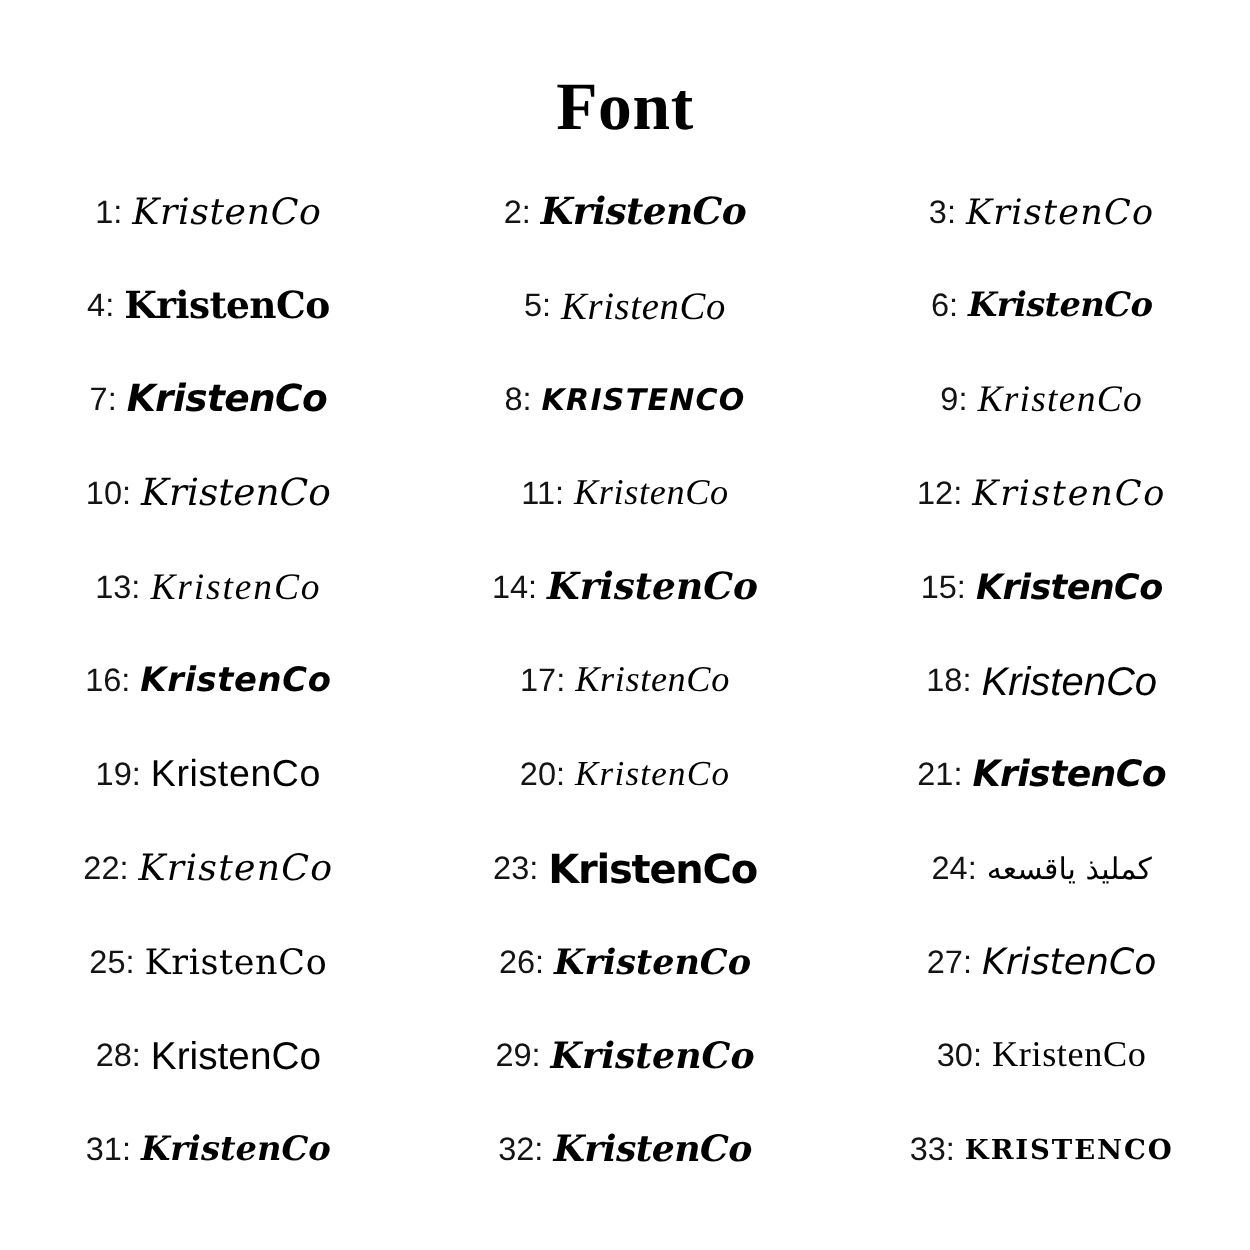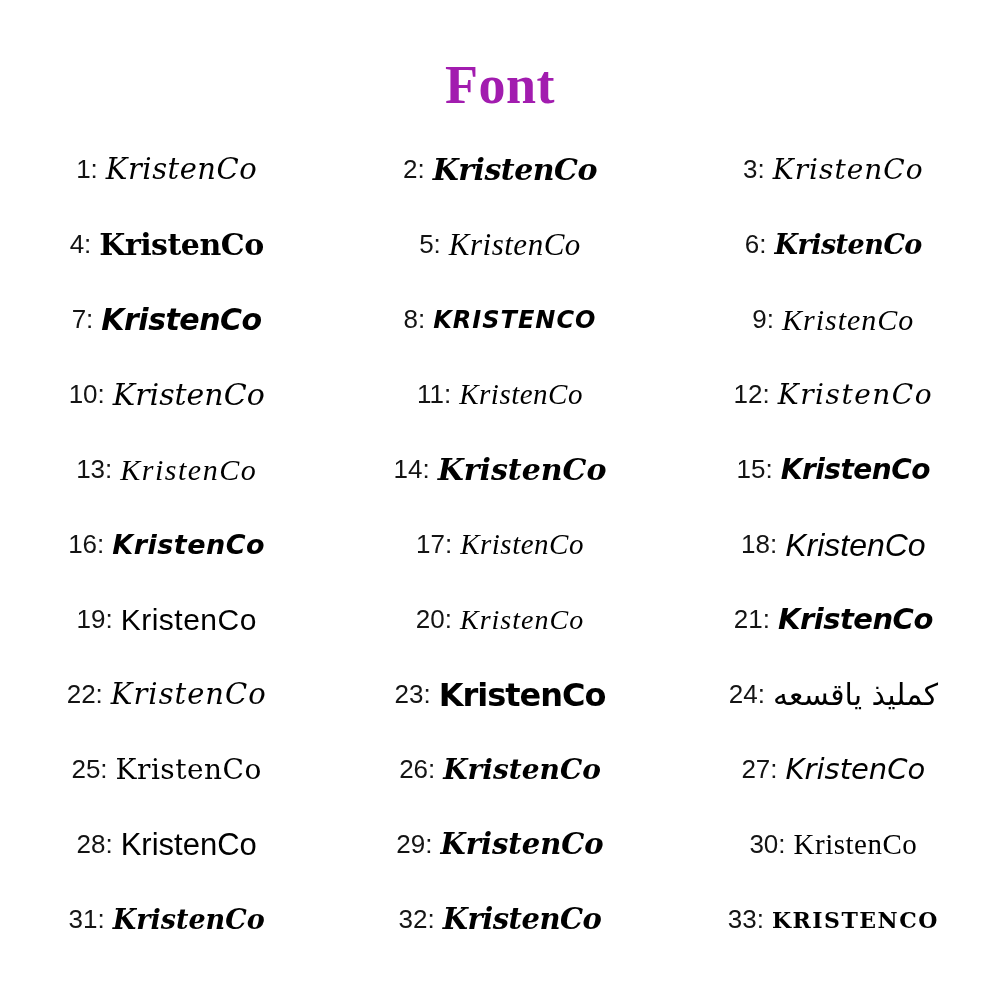--- a/index.html
+++ b/index.html
@@ -21,21 +21,21 @@
     background: #ffffff;
   }
   .title {
     text-align: center;
     font-family: "Liberation Serif", serif;
     font-weight: bold;
     font-size: 54px;
     letter-spacing: 0.5px;
     padding-top: 58px;
     line-height: 1;
-    color: #a21caf;
+    color: #000000;
   }
   .grid {
     margin-top: 20px;
     display: grid;
     grid-template-columns: repeat(3, 1fr);
     grid-auto-rows: 75px;
     align-items: center;
   }
   .cell {
     display: flex;
@@ -75,21 +75,21 @@
   .s14 { font-family: "DejaVu Serif", serif; font-weight: bold; font-style: italic; font-size: 30px; letter-spacing: 0px; }
   .s15 { font-family: "DejaVu Sans", sans-serif; font-weight: bold; font-style: italic; font-size: 28px; letter-spacing: -0.5px; }
   .s16 { font-family: "DejaVu Sans", sans-serif; font-weight: bold; font-style: italic; font-size: 27px; letter-spacing: 0.5px; }
   .s17 { font-family: "Liberation Serif", serif; font-style: italic; font-size: 29px; letter-spacing: 0.5px; }
   .s18 { font-family: "Liberation Sans", sans-serif; font-style: italic; font-size: 32px; letter-spacing: 0px; }
   .s19 { font-family: "Liberation Sans", sans-serif; font-size: 30px; letter-spacing: 0.5px; }
   .s20 { font-family: "Liberation Serif", serif; font-style: italic; font-size: 28px; letter-spacing: 1px; }
   .s21 { font-family: "DejaVu Sans", sans-serif; font-weight: bold; font-style: italic; font-size: 29px; letter-spacing: -0.5px; }
   .s22 { font-family: "DejaVu Serif", serif; font-style: italic; font-size: 29px; letter-spacing: 1px; }
   .s23 { font-family: "DejaVu Sans", sans-serif; font-weight: bold; font-size: 32px; letter-spacing: -1px; }
-  .s24 { font-family: "DejaVu Sans", sans-serif; font-size: 30px; direction: rtl; }
+  .s24 { font-family: "DejaVu Sans", sans-serif; font-size: 24px; direction: rtl; }
   .s25 { font-family: "DejaVu Serif", serif; font-size: 28px; letter-spacing: 0.5px; }
   .s26 { font-family: "DejaVu Serif", serif; font-weight: bold; font-style: italic; font-size: 28px; letter-spacing: 0px; }
   .s27 { font-family: "DejaVu Sans", sans-serif; font-style: italic; font-size: 29px; letter-spacing: 0px; }
   .s28 { font-family: "Liberation Sans", sans-serif; font-size: 31px; letter-spacing: 0px; }
   .s29 { font-family: "DejaVu Serif", serif; font-weight: bold; font-style: italic; font-size: 29px; letter-spacing: 0px; }
   .s30 { font-family: "Liberation Serif", serif; font-size: 29px; letter-spacing: 0.5px; }
   .s31 { font-family: "DejaVu Serif", serif; font-weight: bold; font-style: italic; font-size: 27px; letter-spacing: 0px; }
   .s32 { font-family: "DejaVu Serif", serif; font-weight: bold; font-style: italic; font-size: 29px; letter-spacing: -0.5px; }
   .s33 { font-family: "DejaVu Serif", serif; font-weight: bold; font-size: 22px; letter-spacing: 1.5px; text-transform: uppercase; }
 </style>

